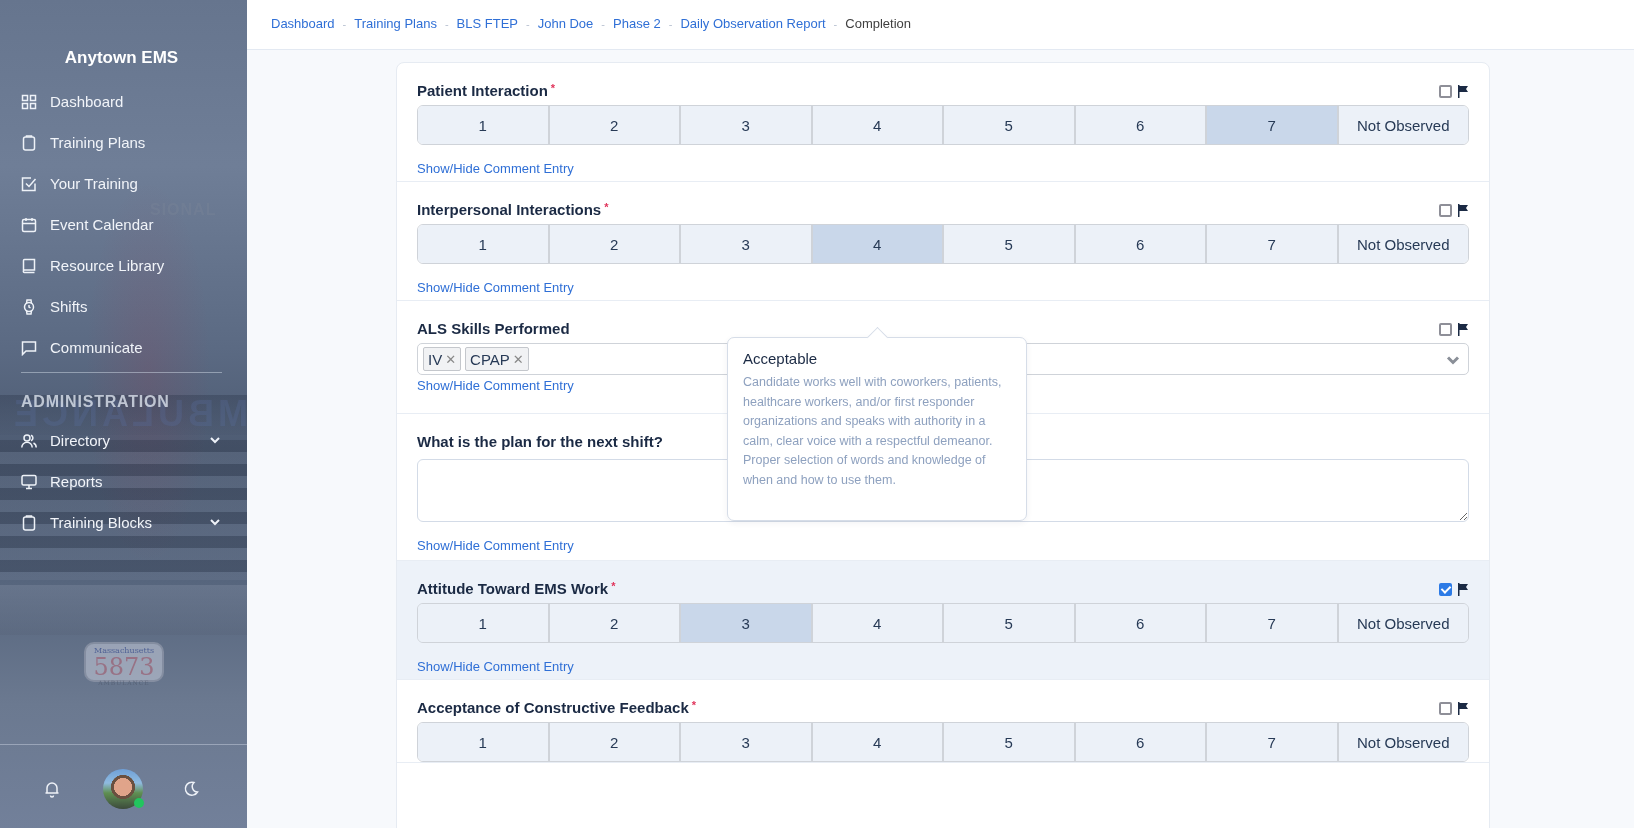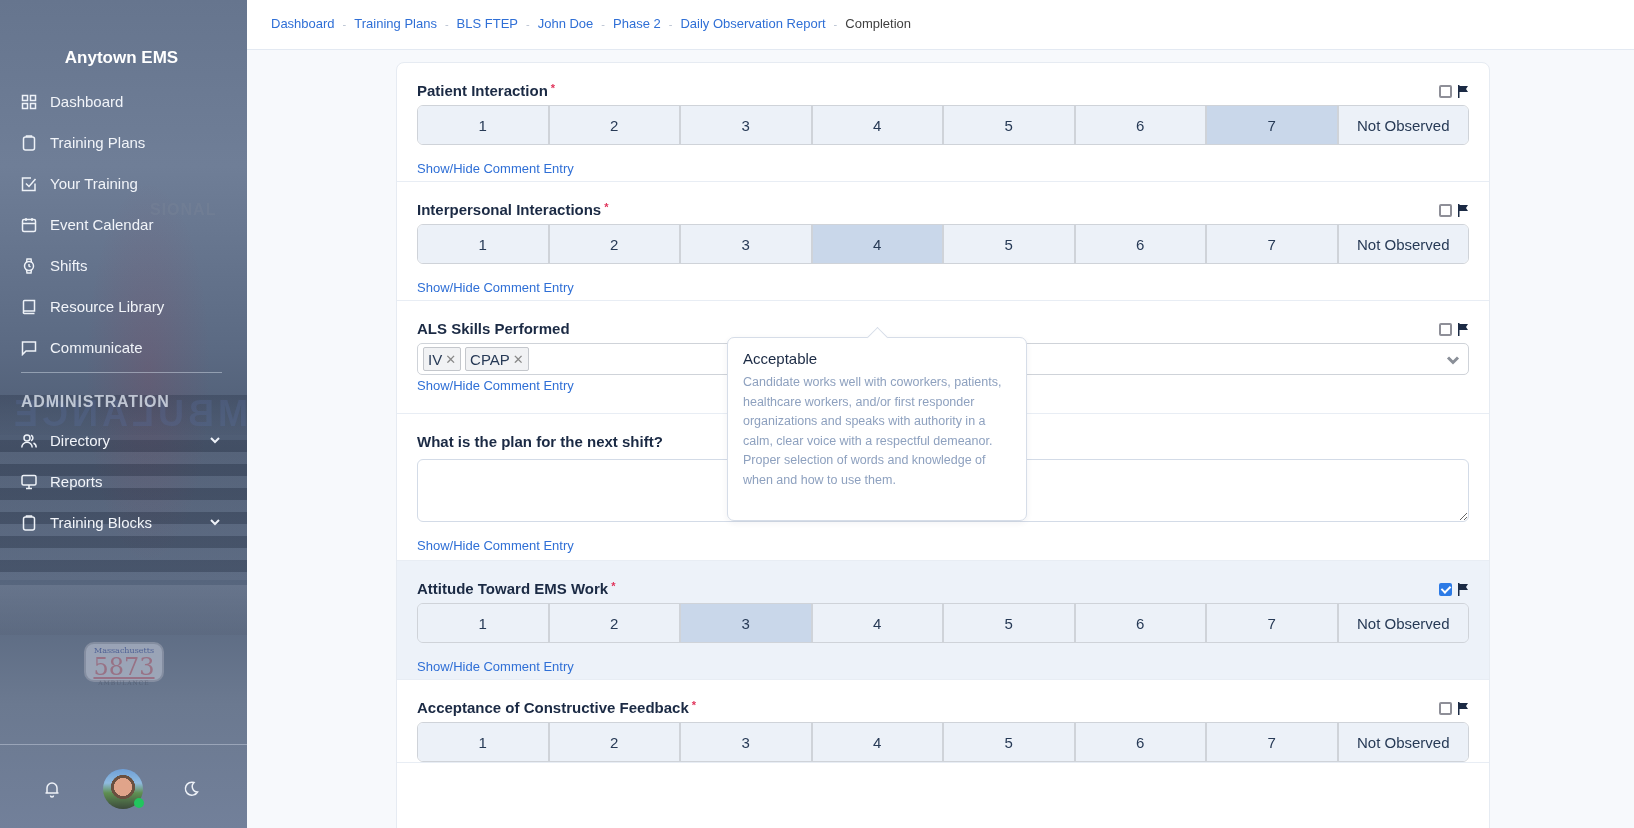--- a/index.html
+++ b/index.html
@@ -19,21 +19,21 @@
   }
   .band1 { top: 395px; height: 40px; background: linear-gradient(180deg, rgba(40,50,70,0.35), rgba(40,50,70,0.05)); }
   .band2 { top: 440px; height: 140px; background: repeating-linear-gradient(180deg, rgba(30,38,55,0.25) 0 12px, rgba(160,170,190,0.10) 12px 24px); }
   .band3 { top: 585px; height: 50px; background: linear-gradient(180deg, rgba(150,160,180,0.25), rgba(80,90,110,0.2)); }
   .plate {
     position: absolute; left: 84px; top: 642px; width: 80px; height: 40px;
     border-radius: 10px; background: rgba(200,206,220,0.55); border: 2px solid rgba(110,120,140,0.5);
     font-family: "DejaVu Serif", serif; text-align: center;
   }
   .plate .st { font-size: 8px; color: rgba(60,80,140,0.8); margin-top: 2px; }
-  .plate .num { font-size: 24px; color: rgba(150,80,100,0.6); line-height: 24px; text-decoration: underline; }
+  .plate .num { font-size: 24px; color: rgba(150,80,100,0.6); line-height: 24px; }
   .plate .amb { font-size: 6px; color: rgba(80,90,110,0.7); letter-spacing: 1px; }
   .ambulance-text {
     position: absolute; left: 10px; top: 393px; font-size: 36px; font-weight: bold;
     color: rgba(90,110,160,0.28); letter-spacing: 4px; transform: scaleX(-1); white-space: nowrap;
   }
   .prof-text {
     position: absolute; left: 150px; top: 201px; font-size: 16px; font-weight: bold; color: rgba(120,130,150,0.45); letter-spacing: 1px;
   }
 
   .brand { position: absolute; top: 32px; left: 0; width: 243px; text-align: center; font-size: 17px; font-weight: bold; color: #fff; margin-top: 16px; }
@@ -140,30 +140,30 @@
     </div>
     <div class="nav-item">
       <svg viewBox="0 0 16 16">
           <rect x="1.5" y="2.5" width="13" height="12" rx="1.5"></rect>
           <path d="M1.5 6.5 H14.5 M5 1 V4 M11 1 V4"></path>
         </svg>
       <span>Event Calendar</span>
     </div>
     <div class="nav-item">
       <svg viewBox="0 0 16 16">
+          <path d="M2.5 13 V2.5 A1 1 0 0 1 3.5 1.5 H13.5 V12 H3.5 A1 1 0 0 0 2.5 13 A1 1 0 0 0 3.5 14.5 H13.5"></path>
+        </svg>
+      <span>Resource Library</span>
+    </div>
+    <div class="nav-item">
+      <svg viewBox="0 0 16 16">
           <circle cx="8" cy="8" r="4.5"></circle>
           <path d="M8 6 V8 L9.5 9 M5.5 4.5 L6 1 H10 L10.5 4.5 M5.5 11.5 L6 15 H10 L10.5 11.5"></path>
         </svg>
       <span>Shifts</span>
-    </div>
-    <div class="nav-item">
-      <svg viewBox="0 0 16 16">
-          <path d="M2.5 13 V2.5 A1 1 0 0 1 3.5 1.5 H13.5 V12 H3.5 A1 1 0 0 0 2.5 13 A1 1 0 0 0 3.5 14.5 H13.5"></path>
-        </svg>
-      <span>Resource Library</span>
     </div>
     <div class="nav-item">
       <svg viewBox="0 0 16 16">
           <path d="M1.5 2 H14.5 V11 H5 L1.5 14.5 Z"></path>
         </svg>
       <span>Communicate</span>
     </div>
   </nav>
 
   <div class="divider"></div>

